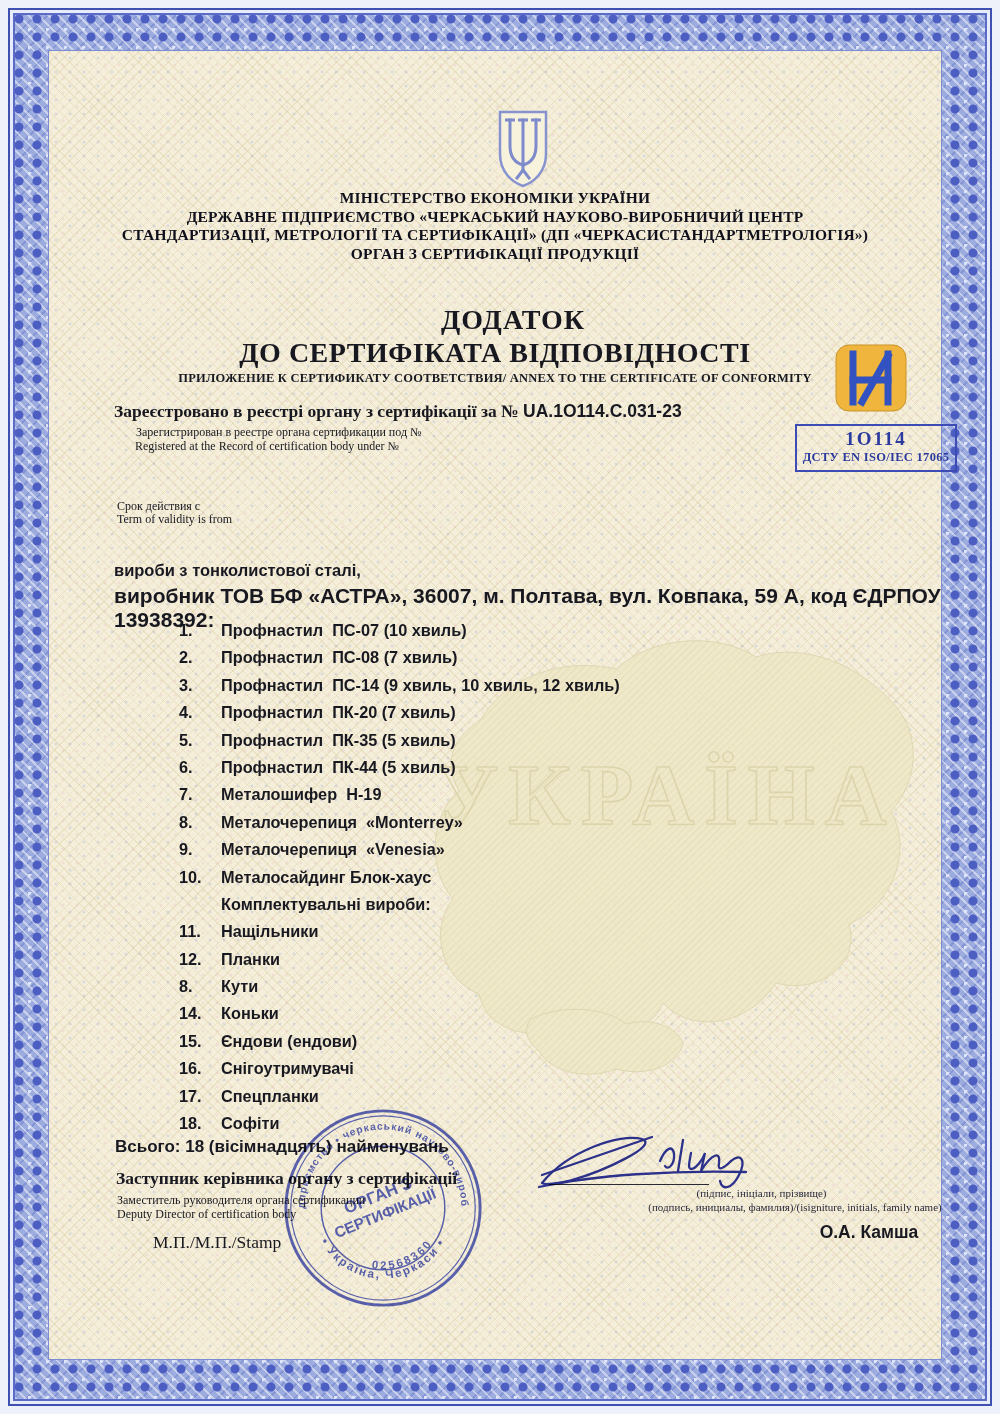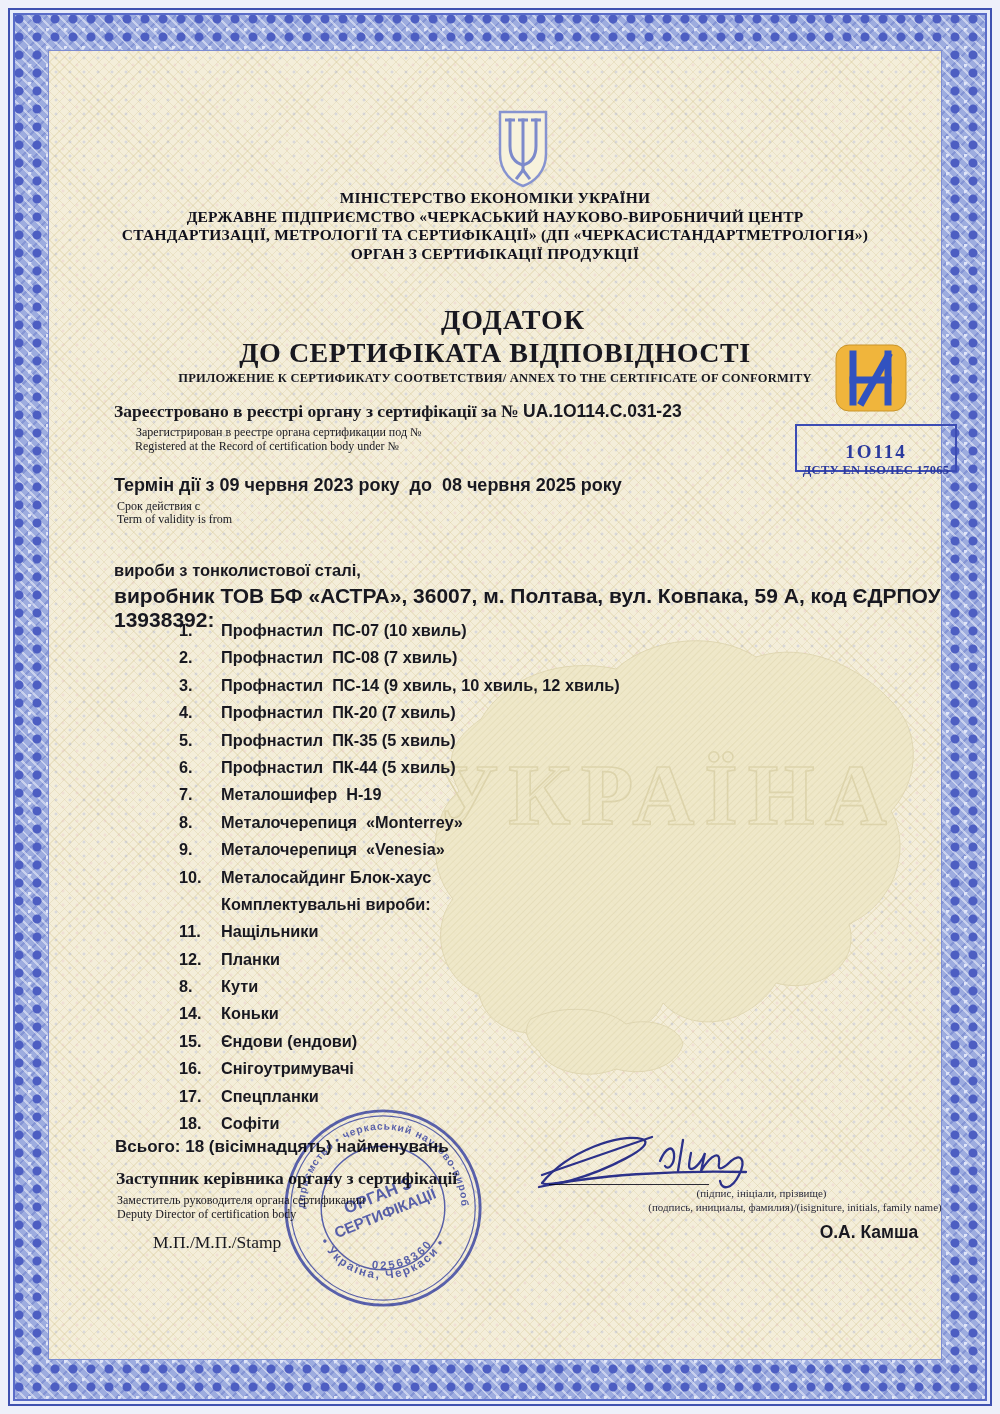--- a/index.html
+++ b/index.html
@@ -63,21 +63,21 @@
   .mp{top:1181px;left:104px;font-size:17.5px;}
   .sig-line{top:1133px;left:500px;width:160px;border-top:1.5px solid #2a2a35;}
   .sig-name{top:1171px;left:700px;width:240px;text-align:center;font-size:17.5px;}
   .sig-cap1{top:1136px;left:610px;width:205px;text-align:center;font-size:11px;color:#2a2a3a;}
   .sig-cap2{top:1150px;left:596px;width:300px;text-align:center;font-size:11px;color:#2a2a3a;}
   .accr-logo{top:293px;left:786px;}
   .accr-box{
     top:373px;left:746px;width:158px;height:44px;
     border:2px solid #3c4cb4;color:#2b3a9e;text-align:center;
   }
-  .accr-code{font-size:19px;letter-spacing:2px;line-height:22px;margin-top:15px;}
+  .accr-code{font-size:19px;letter-spacing:2px;line-height:22px;margin-top:2px;}
   .accr-std{font-size:12.5px;line-height:14px;letter-spacing:.3px;}
   .emblem{top:57px;left:447px;}
   .watermark{top:548px;left:362px;}
   .stamp{top:1054px;left:231px;mix-blend-mode:multiply;opacity:.88;}
   .signature{top:1074px;left:485px;mix-blend-mode:multiply;}
 </style>
 </head>
 <body>
 
 <div class="page">
@@ -135,21 +135,20 @@
     </svg>
     <div class="abs serifB accr-box">
       <div class="accr-code">1О114</div>
       <div class="accr-std">ДСТУ EN ISO/IEC 17065</div>
     </div>
 
     <div class="abs serifB reg1"><span>Зареєстровано в реєстрі органу з сертифікації за № </span><span class="num">UA.1О114.С.031-23</span></div>
     <div class="abs small reg2">Зарегистрирован в реестре органа сертификации под №</div>
     <div class="abs small reg3">Registered at the Record of certification body under №</div>
 
-    <div class="abs sansB validity1">Термін дії з 09 червня 2023 року  до  08 червня 2025 року</div>
     <div class="abs small validity2">Срок действия с</div>
     <div class="abs small validity3">Term of validity is from</div>
 
     <div class="abs sansB prod1">вироби з тонколистової сталі,</div>
     <div class="abs sansB prod2">виробник ТОВ БФ «АСТРА», 36007, м. Полтава, вул. Ковпака, 59 А, код ЄДРПОУ 13938392:</div>
 
     <div class="abs items">
 
     <div class="item-row">
         <div class="item-num sansB">1.</div>

